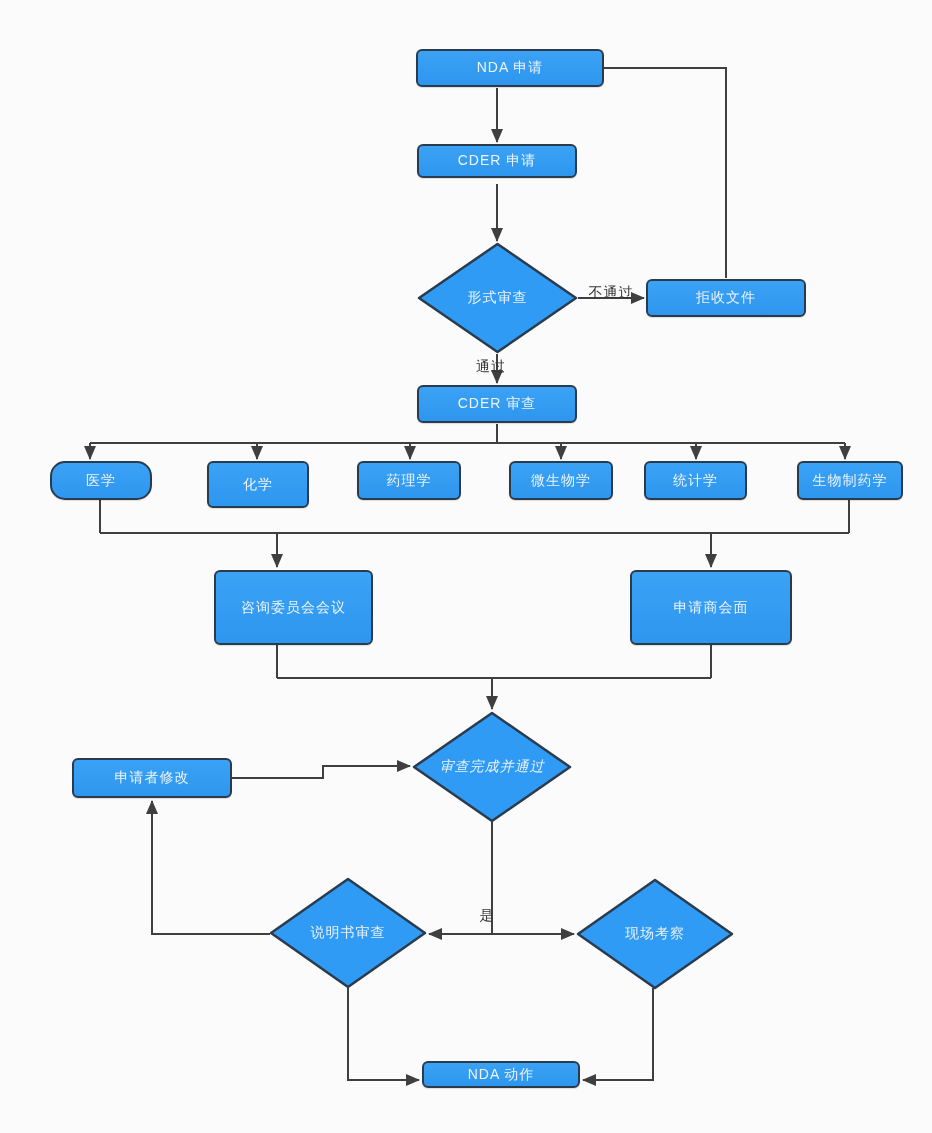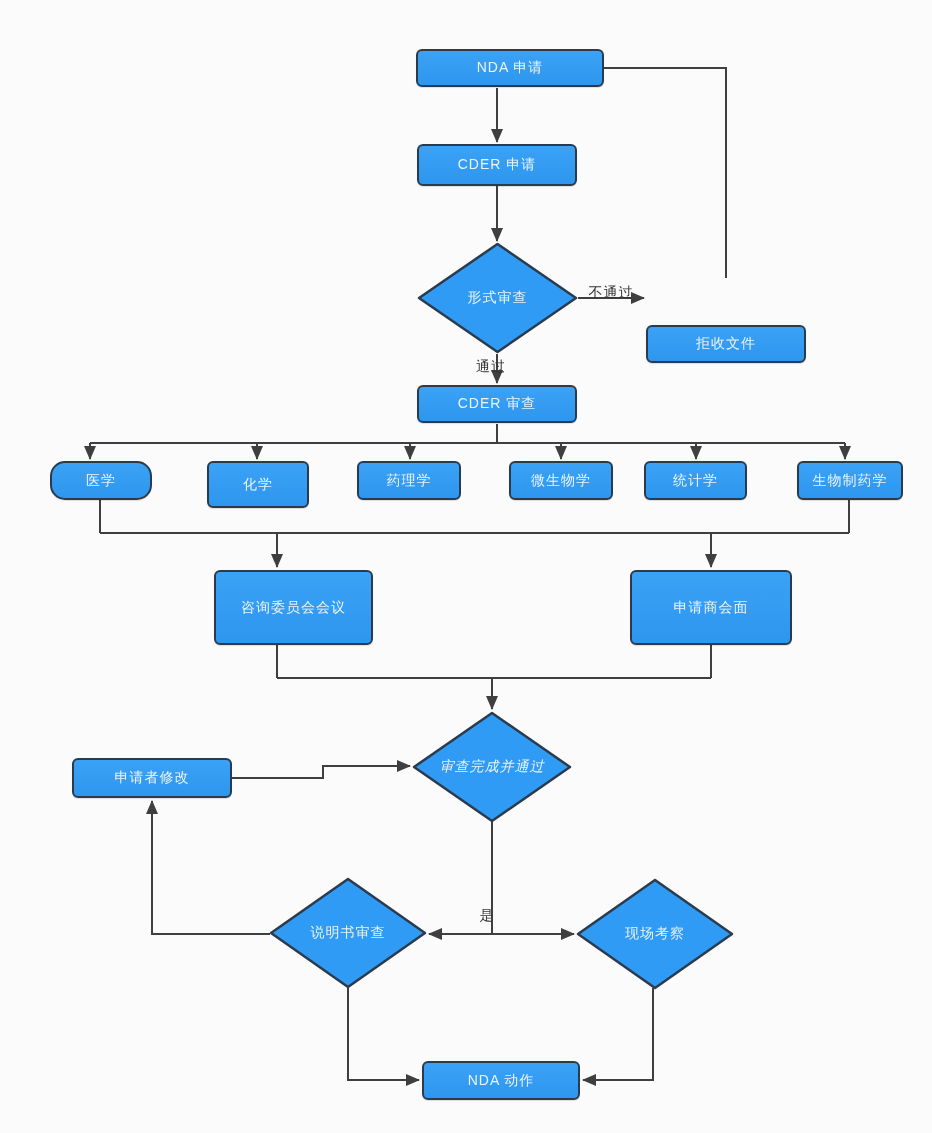--- a/index.html
+++ b/index.html
@@ -57,30 +57,30 @@
         <polyline points="270,934 152,934 152,801" fill="none" stroke="#3f3f3f" stroke-width="2" marker-end="url(#arrowhead)"></polyline>
         <polyline points="232,778 323,778 323,766 410,766" fill="none" stroke="#3f3f3f" stroke-width="2" marker-end="url(#arrowhead)"></polyline>
         <polyline points="348,988 348,1080 419,1080" fill="none" stroke="#3f3f3f" stroke-width="2" marker-end="url(#arrowhead)"></polyline>
         <polyline points="653,988 653,1080 583,1080" fill="none" stroke="#3f3f3f" stroke-width="2" marker-end="url(#arrowhead)"></polyline>
       </g>
   </svg>
   <div id="nodes">
       <div class="node" style="left: 416px; top: 49px; width: 188px; height: 38px;">
         <span>NDA 申请</span>
       </div>
-      <div class="node" style="left: 417px; top: 144px; width: 160px; height: 42px;">
+      <div class="node" style="left: 417px; top: 144px; width: 160px; height: 34px;">
         <span>CDER 申请</span>
       </div>
       <div class="diamond" style="left: 418px; top: 243px; width: 159px; height: 110px; text-align: right;">
         <svg viewBox="0 0 159 110" preserveAspectRatio="none">
           <polygon points="79.5,1 158,55 79.5,109 1,55" fill="#2f9bf4" stroke="#2b3b4e" stroke-width="2.5" stroke-linejoin="round"></polygon>
         </svg>
         <span class="dlabel">形式审查</span>
       </div>
-      <div class="node" style="left: 646px; top: 279px; width: 160px; height: 38px; margin-top: 46px;">
+      <div class="node" style="left: 646px; top: 279px; width: 160px; height: 38px;">
         <span>拒收文件</span>
       </div>
       <div class="node" style="left: 417px; top: 385px; width: 160px; height: 38px;">
         <span>CDER 审查</span>
       </div>
       <div class="node" style="left: 50px; top: 461px; width: 102px; height: 39px; border-radius: 15px;">
         <span>医学</span>
       </div>
       <div class="node" style="left: 207px; top: 461px; width: 102px; height: 47px; justify-content: center;">
         <span>化学</span>
@@ -117,21 +117,21 @@
           <polygon points="78,1 155,55 78,109 1,55" fill="#2f9bf4" stroke="#2b3b4e" stroke-width="2.5" stroke-linejoin="round"></polygon>
         </svg>
         <span class="dlabel">说明书审查</span>
       </div>
       <div class="diamond" style="left: 577px; top: 879px; width: 156px; height: 110px;">
         <svg viewBox="0 0 156 110" preserveAspectRatio="none">
           <polygon points="78,1 155,55 78,109 1,55" fill="#2f9bf4" stroke="#2b3b4e" stroke-width="2.5" stroke-linejoin="round"></polygon>
         </svg>
         <span class="dlabel">现场考察</span>
       </div>
-      <div class="node" style="left: 422px; top: 1061px; width: 158px; height: 39px;">
+      <div class="node" style="left: 422px; top: 1061px; width: 158px; height: 27px;">
         <span>NDA 动作</span>
       </div>
     </div>
   <div id="edge-labels">
       <div class="edge-label" style="left: 611px; top: 293px;">不通过</div>
       <div class="edge-label" style="left: 491px; top: 367px;">通过</div>
       <div class="edge-label" style="left: 487px; top: 916px;">是</div>
     </div>
 </div>
 

